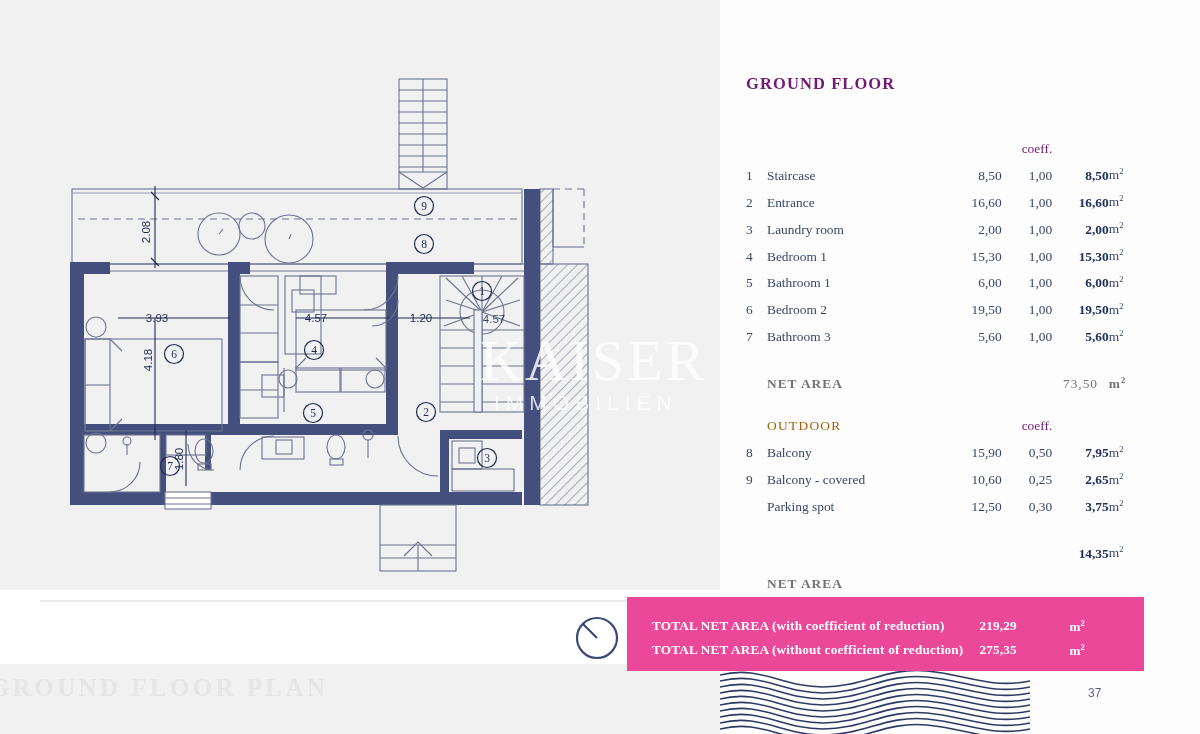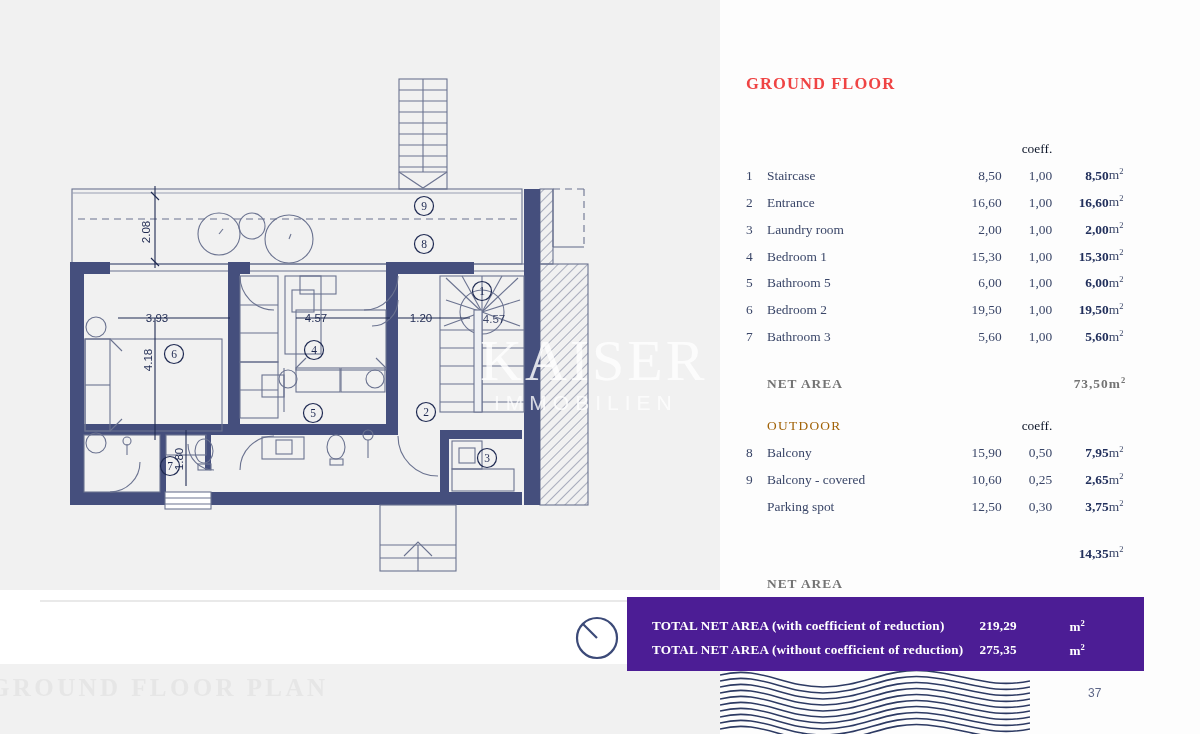--- a/index.html
+++ b/index.html
@@ -30,43 +30,43 @@
 
   
   #drawing{position:absolute;left:0;top:0;width:720px;height:734px;}
 
   
   #info{
     position:absolute;left:746px;top:74px;width:400px;
     color:#2d3a63;
   }
   .section-title{
-    font-weight:bold;letter-spacing:1.1px;font-size:16.5px;color:#ef4444;
+    font-weight:bold;letter-spacing:1.1px;font-size:16.5px;color:#701a75;
     margin:0 0 44px 0;
   }
   table.areas{border-collapse:collapse;width:392px;font-size:13.4px;color:#3a4668;}
   table.areas td{padding:0;line-height:22.4px;white-space:nowrap;vertical-align:baseline;}
   td.c-idx{width:22px;text-align:left;}
   td.c-name{width:186px;text-align:left;}
   td.c-area{width:56px;text-align:right;}
   td.c-coef{width:52px;text-align:right;padding-left:14px;}
   td.c-res{width:58px;text-align:right;font-weight:bold;color:#22305c;padding-left:12px;}
   td.c-unit{width:30px;text-align:left;padding-left:9px;}
-  .coeff-head{font-size:13.4px;color:#0f172a;text-align:right;padding-left:14px;}
+  .coeff-head{font-size:13.4px;color:#701a75;text-align:right;padding-left:14px;}
   .grp-head{font-weight:normal;letter-spacing:1.3px;font-size:13.4px;color:#a16207;}
   .netrow td{font-weight:bold;letter-spacing:1.0px;color:#737373;font-size:13.4px;}
-  .netrow td.c-res{font-weight:bold;}
+  .netrow td.c-res{font-weight:normal;text-align:center;}
   .sp-20 td{height:20px;line-height:20px;font-size:0;}
   .sp-8 td{height:8px;line-height:8px;font-size:0;}
   sup{font-size:8.5px;vertical-align:super;}
 
   
   #total-bar{
     position:absolute;left:627px;top:597px;width:517px;height:74px;
-    background:#4c1d95;color:#ffffff;
+    background:#ec4899;color:#ffffff;
   }
   #total-bar table{border-collapse:collapse;margin:16px 0 0 25px;font-size:13.2px;}
   #total-bar td{padding:0;line-height:21px;white-space:nowrap;font-weight:bold;letter-spacing:.2px;}
   #total-bar td.tlabel{padding-right:16px;}
   #total-bar td.tval{text-align:left;width:60px;}
   #total-bar td.tunit{text-align:left;padding-left:30px;width:30px;}
 
   
   #caption{
     position:absolute;left:-10px;top:674px;
@@ -385,21 +385,21 @@
       <tr>
         <td class="c-idx">4</td>
         <td class="c-name">Bedroom 1</td>
         <td class="c-area">15,30</td>
         <td class="c-coef">1,00</td>
         <td class="c-res">15,30</td>
         <td class="c-unit">m<sup>2</sup></td>
       </tr>
       <tr>
         <td class="c-idx">5</td>
-        <td class="c-name">Bathroom 5</td>
+        <td class="c-name">Bathroom 1</td>
         <td class="c-area">6,00</td>
         <td class="c-coef">1,00</td>
         <td class="c-res">6,00</td>
         <td class="c-unit">m<sup>2</sup></td>
       </tr>
       <tr>
         <td class="c-idx">6</td>
         <td class="c-name">Bedroom 2</td>
         <td class="c-area">19,50</td>
         <td class="c-coef">1,00</td>

